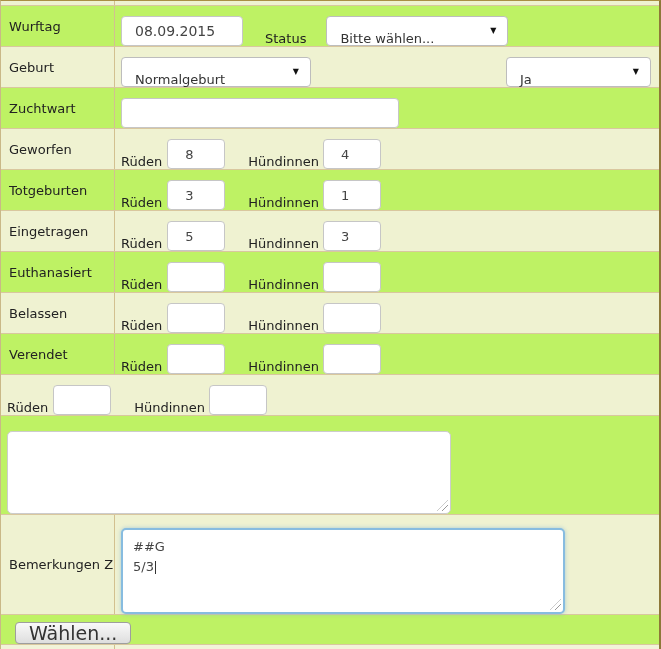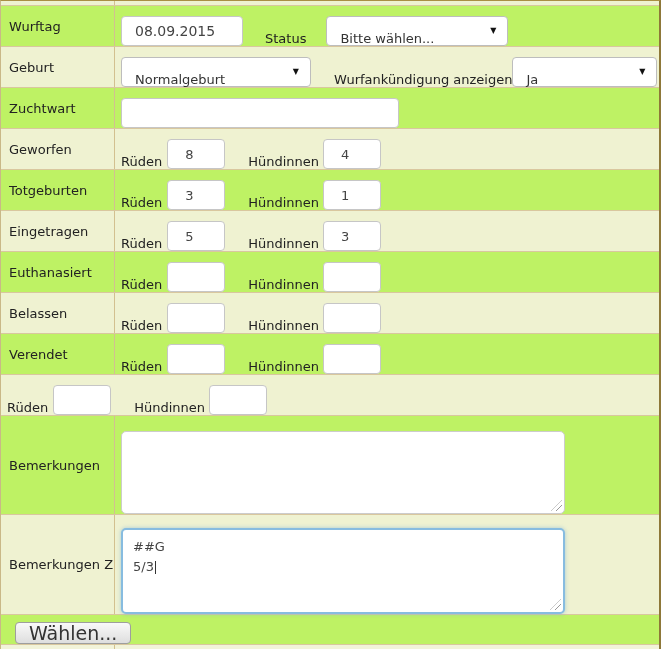--- a/index.html
+++ b/index.html
@@ -110,21 +110,20 @@
     </div>
   </div>
 
   <div class="row yellow h-std">
     <div class="label-cell">Geburt</div>
     <div class="content-cell">
       <div class="select sel-geburt">
         <span>Normalgeburt</span>
         <span class="arrow">▼</span>
       </div>
-      <span class="inl-label ml-announce">Wurfankündigung anzeigen</span>
       <div class="select sel-ja">
         <span>Ja</span>
         <span class="arrow">▼</span>
       </div>
     </div>
   </div>
 
   <div class="row h-std">
     <div class="label-cell">Zuchtwart</div>
     <div class="content-cell">
@@ -195,21 +194,20 @@
   <div class="row yellow h-std">
     <div class="content-cell">
       <span class="inl-label lbl-rueden">Rüden</span>
       <input class="text-input num-input" value="" style="">
       <span class="inl-label lbl-huend">Hündinnen</span>
       <input class="text-input num-input" value="" style="">
     </div>
   </div>
 
   <div class="row h-bem">
-    <div class="label-cell">Bemerkungen</div>
     <div class="content-cell">
       <div class="textarea ta-bem">
         <span></span>
         <span class="grip"></span>
       </div>
     </div>
   </div>
 
   <div class="row yellow h-zb">
     <div class="label-cell">Bemerkungen ZB</div>

